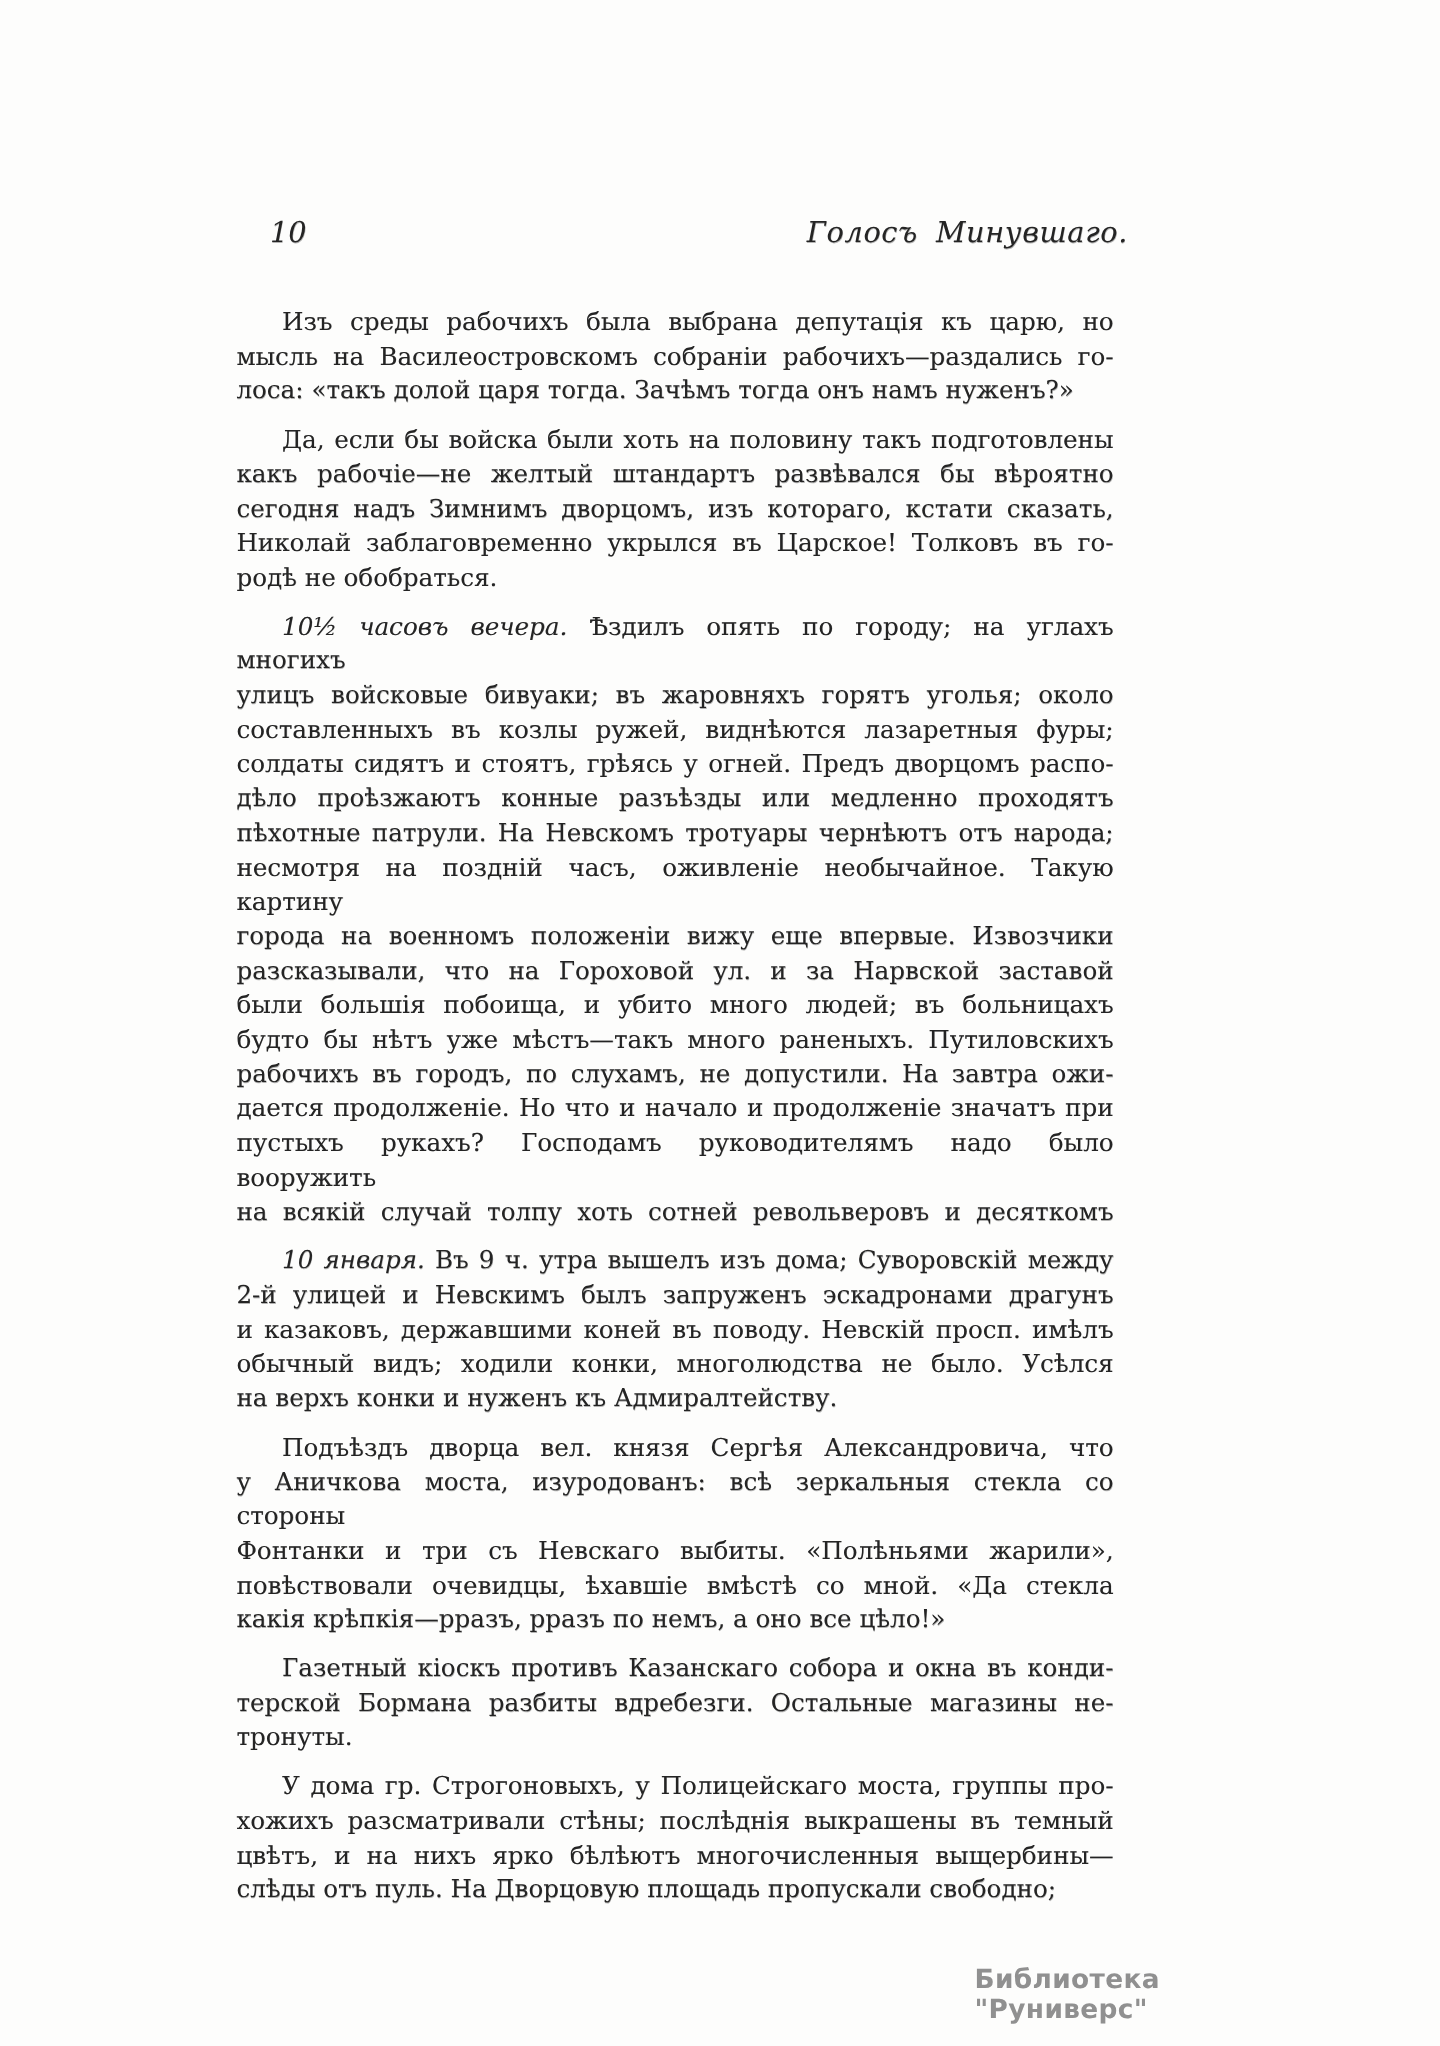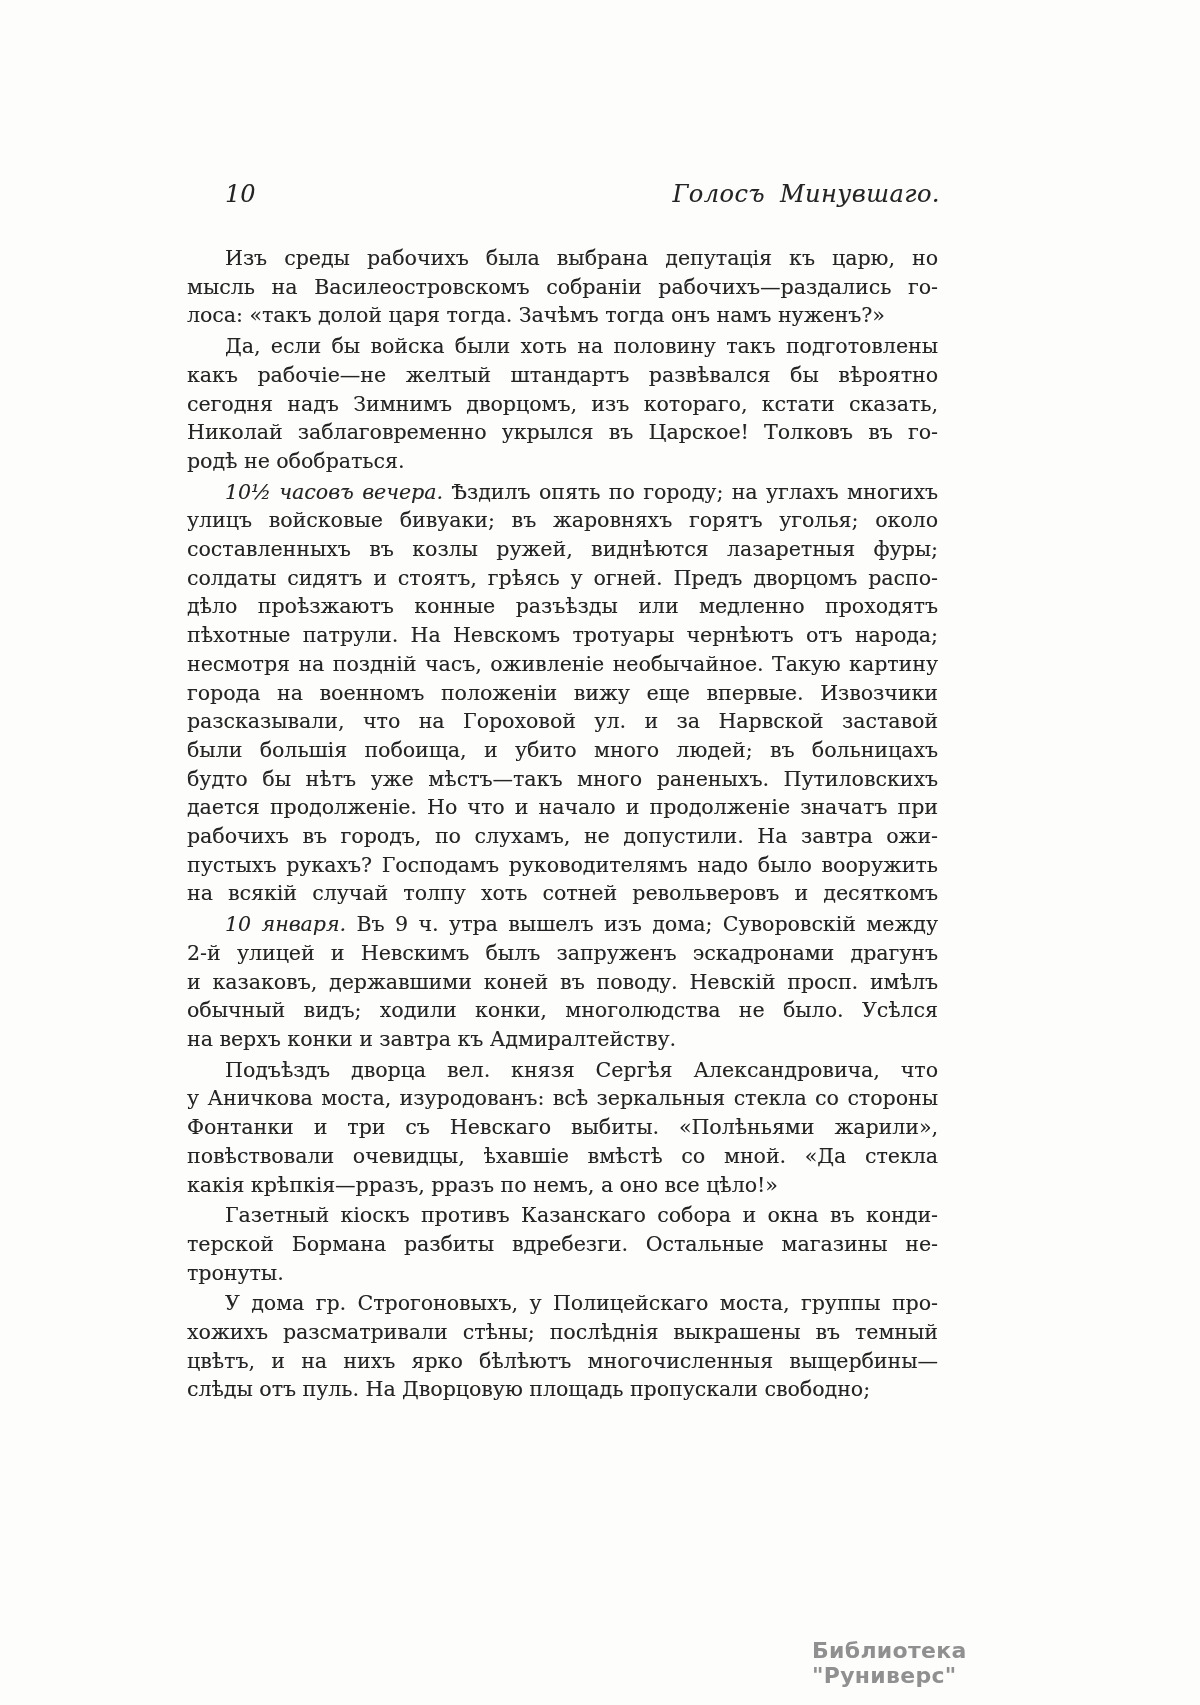--- a/index.html
+++ b/index.html
@@ -35,21 +35,21 @@
     letter-spacing: 0.5px;
   }
   .body-text {
     position: absolute;
     left: 185px;
     top: 242px;
     width: 755px;
     font-size: 20.5px;
     line-height: 28.7px;
   }
-  .para { margin: 2px; padding: 0; }
+  .para { margin: 12px; padding: 0; }
   .line {
     text-align: justify;
     text-align-last: justify;
   }
   .line.first { text-indent: 38px; }
   .line.last { text-align-last: left; }
   .lead { font-style: italic; }
   .watermark {
     position: absolute;
     left: 812px;
@@ -90,31 +90,31 @@
         <div class="line">улицъ войсковые бивуаки; въ жаровняхъ горятъ уголья; около</div>
         <div class="line">составленныхъ въ козлы ружей, виднѣются лазаретныя фуры;</div>
         <div class="line">солдаты сидятъ и стоятъ, грѣясь у огней. Предъ дворцомъ распо-</div>
         <div class="line">дѣло проѣзжаютъ конные разъѣзды или медленно проходятъ</div>
         <div class="line">пѣхотные патрули. На Невскомъ тротуары чернѣютъ отъ народа;</div>
         <div class="line">несмотря на поздній часъ, оживленіе необычайное. Такую картину</div>
         <div class="line">города на военномъ положеніи вижу еще впервые. Извозчики</div>
         <div class="line">разсказывали, что на Гороховой ул. и за Нарвской заставой</div>
         <div class="line">были большія побоища, и убито много людей; въ больницахъ</div>
         <div class="line">будто бы нѣтъ уже мѣстъ—такъ много раненыхъ. Путиловскихъ</div>
+        <div class="line">рабочихъ въ городъ, по слухамъ, не допустили. На завтра ожи-</div>
         <div class="line">дается продолженіе. Но что и начало и продолженіе значатъ при</div>
-        <div class="line">рабочихъ въ городъ, по слухамъ, не допустили. На завтра ожи-</div>
         <div class="line">пустыхъ рукахъ? Господамъ руководителямъ надо было вооружить</div>
         <div class="line">на всякій случай толпу хоть сотней револьверовъ и десяткомъ</div>
       </div>
       <div class="para">
         <div class="line first"><span class="lead">10 января. </span>Въ 9 ч. утра вышелъ изъ дома; Суворовскій между</div>
         <div class="line">2-й улицей и Невскимъ былъ запруженъ эскадронами драгунъ</div>
         <div class="line">и казаковъ, державшими коней въ поводу. Невскій просп. имѣлъ</div>
         <div class="line">обычный видъ; ходили конки, многолюдства не было. Усѣлся</div>
-        <div class="line last">на верхъ конки и завтра къ Адмиралтейству.</div>
+        <div class="line last">на верхъ конки и нуженъ къ Адмиралтейству.</div>
       </div>
       <div class="para">
         <div class="line first">Подъѣздъ дворца вел. князя Сергѣя Александровича, что</div>
         <div class="line">у Аничкова моста, изуродованъ: всѣ зеркальныя стекла со стороны</div>
         <div class="line">Фонтанки и три съ Невскаго выбиты. «Полѣньями жарили»,</div>
         <div class="line">повѣствовали очевидцы, ѣхавшіе вмѣстѣ со мной. «Да стекла</div>
         <div class="line last">какія крѣпкія—рразъ, рразъ по немъ, а оно все цѣло!»</div>
       </div>
       <div class="para">
         <div class="line first">Газетный кіоскъ противъ Казанскаго собора и окна въ конди-</div>

